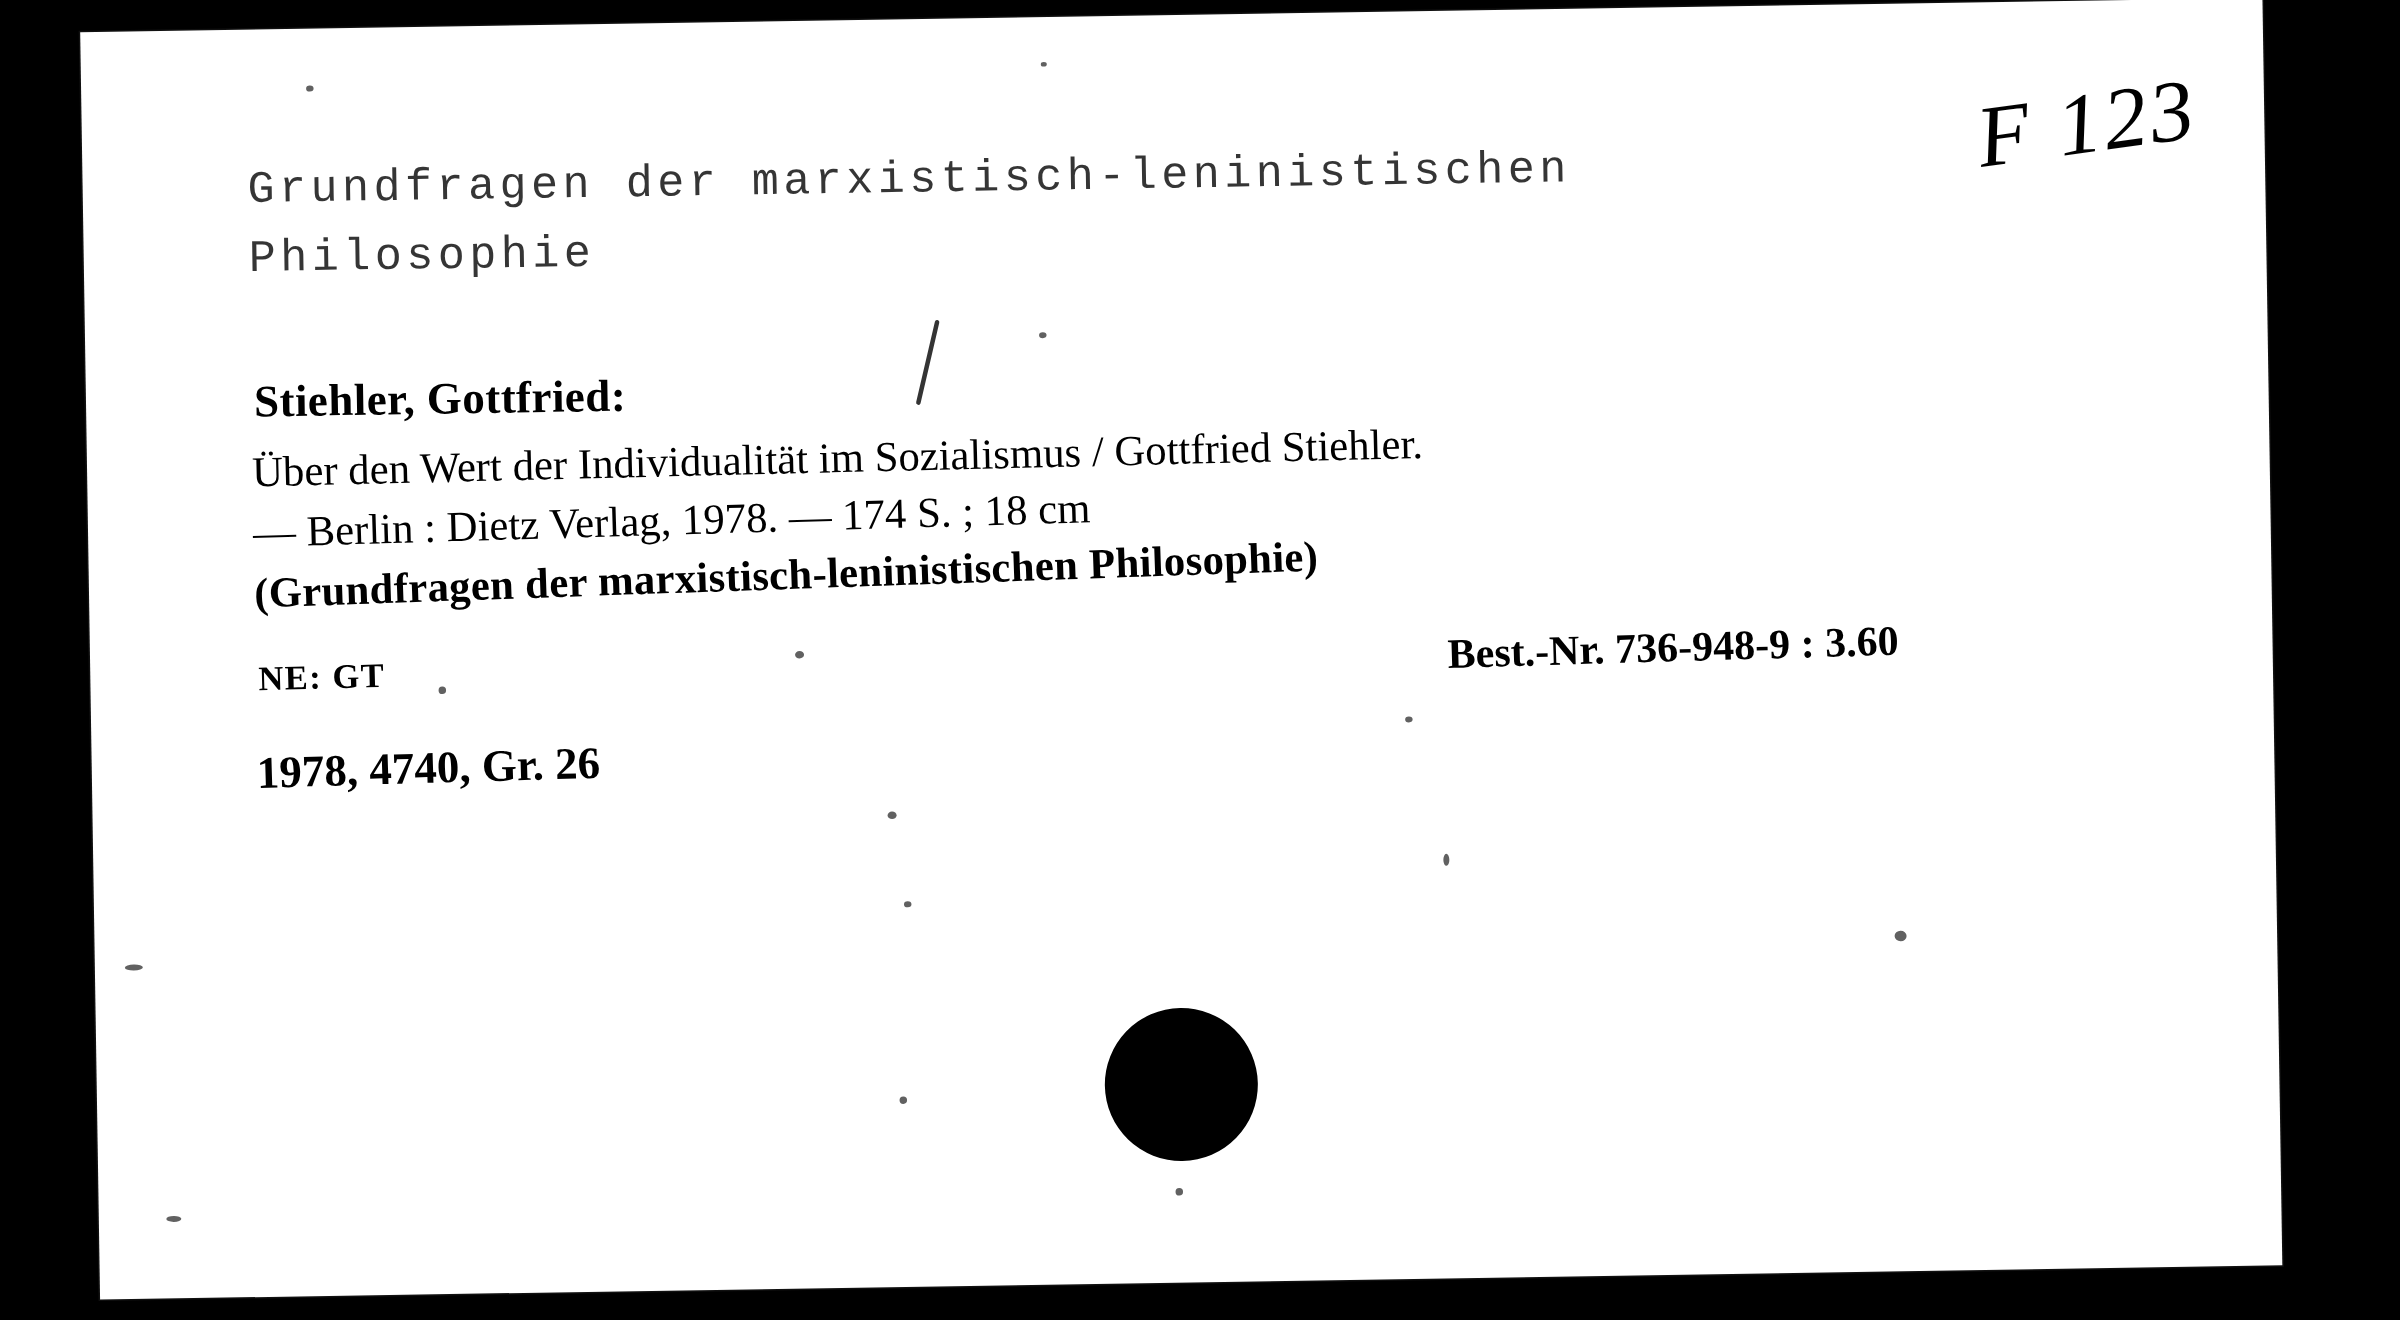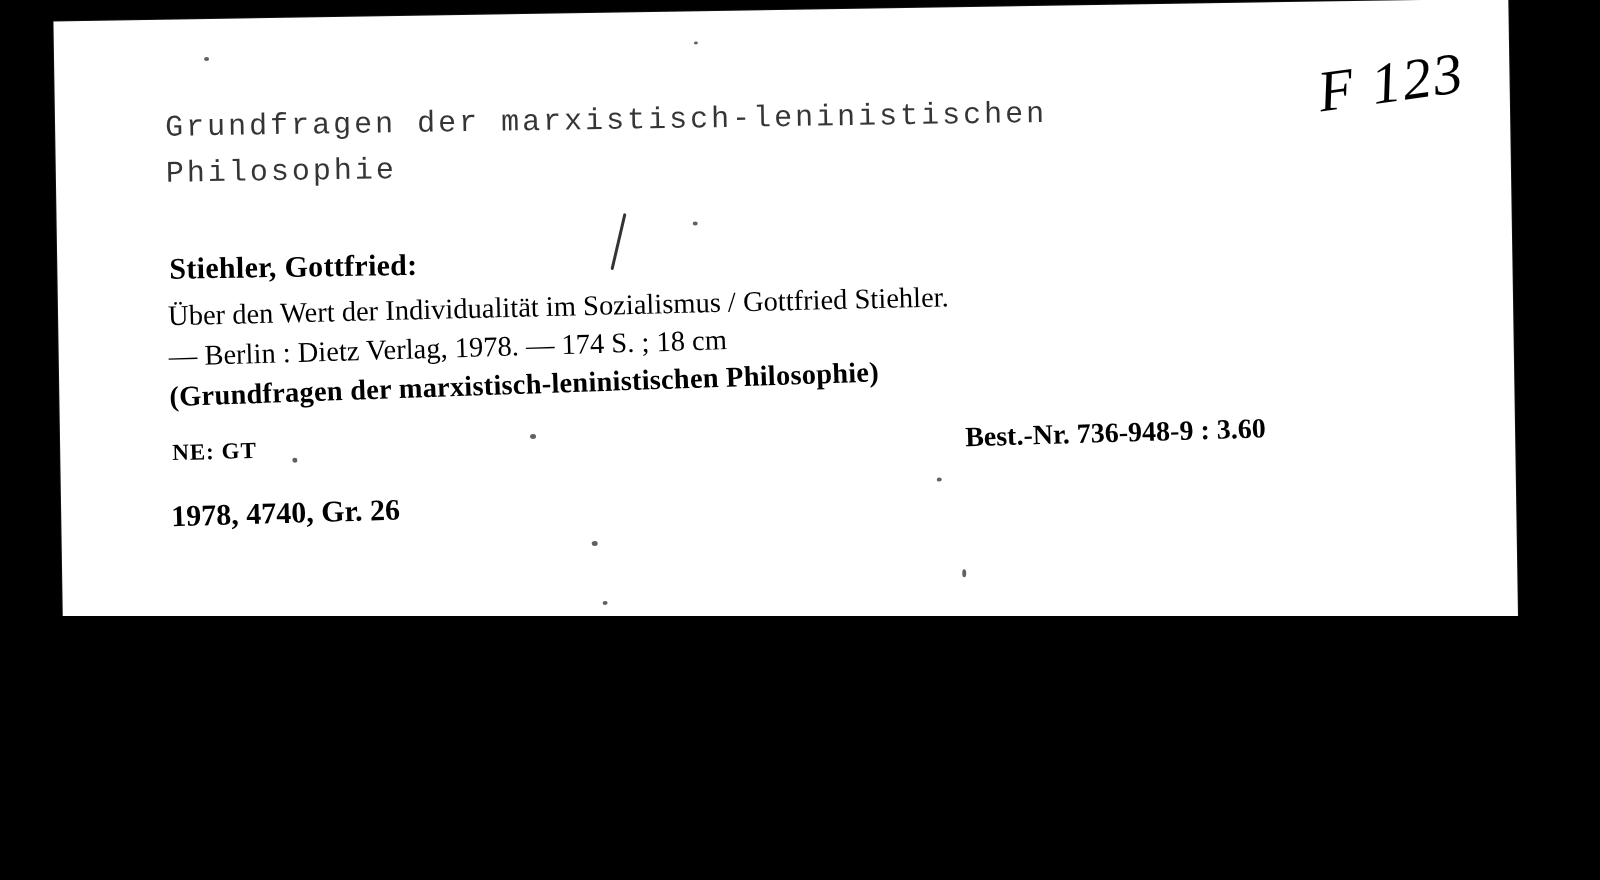--- a/index.html
+++ b/index.html
@@ -3,21 +3,21 @@
 <meta charset="utf-8">
 <style>
   html, body {
     margin: 0;
     padding: 0;
     background: #000000;
   }
   #page {
     position: relative;
     width: 1600px;
-    height: 616px;
+    height: 880px;
     background: #000000;
     overflow: hidden;
     font-family: "Liberation Serif", serif;
   }
 
   
   #card {
     position: absolute;
     left: 60px;
     top: 10px;

